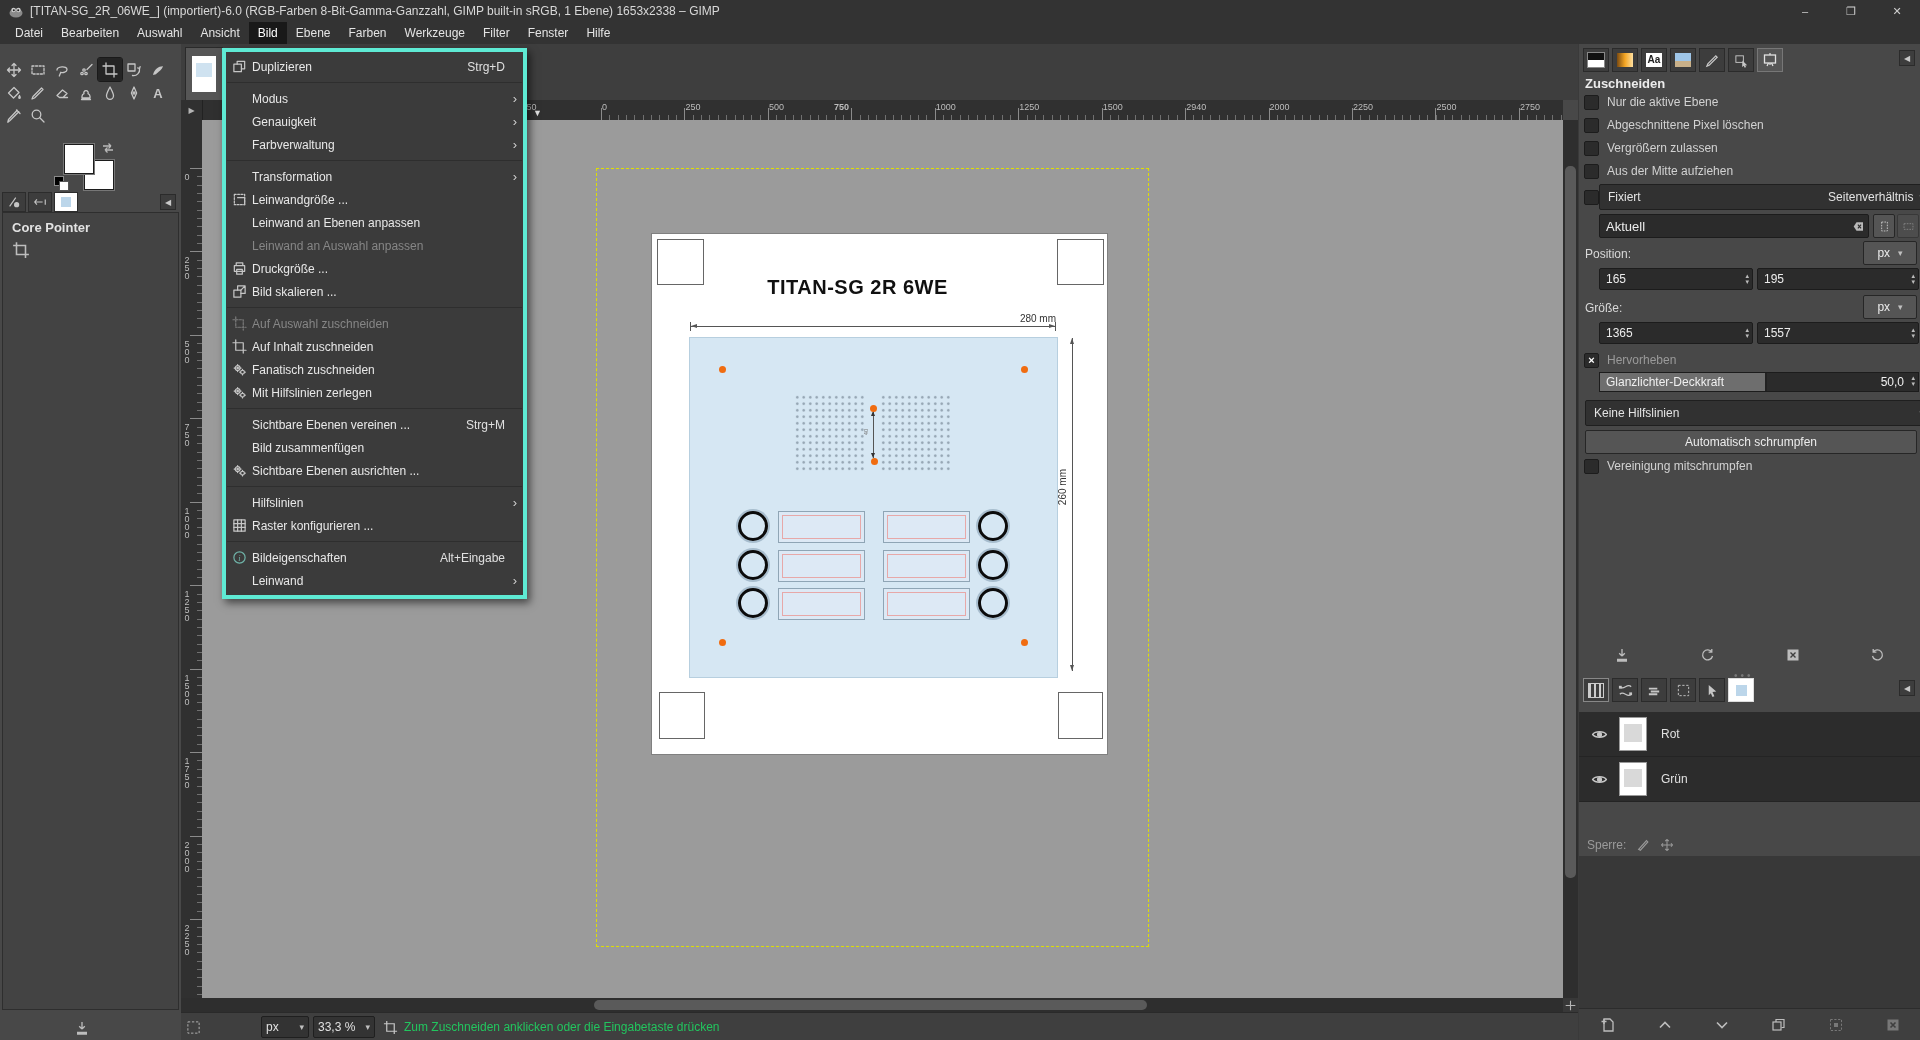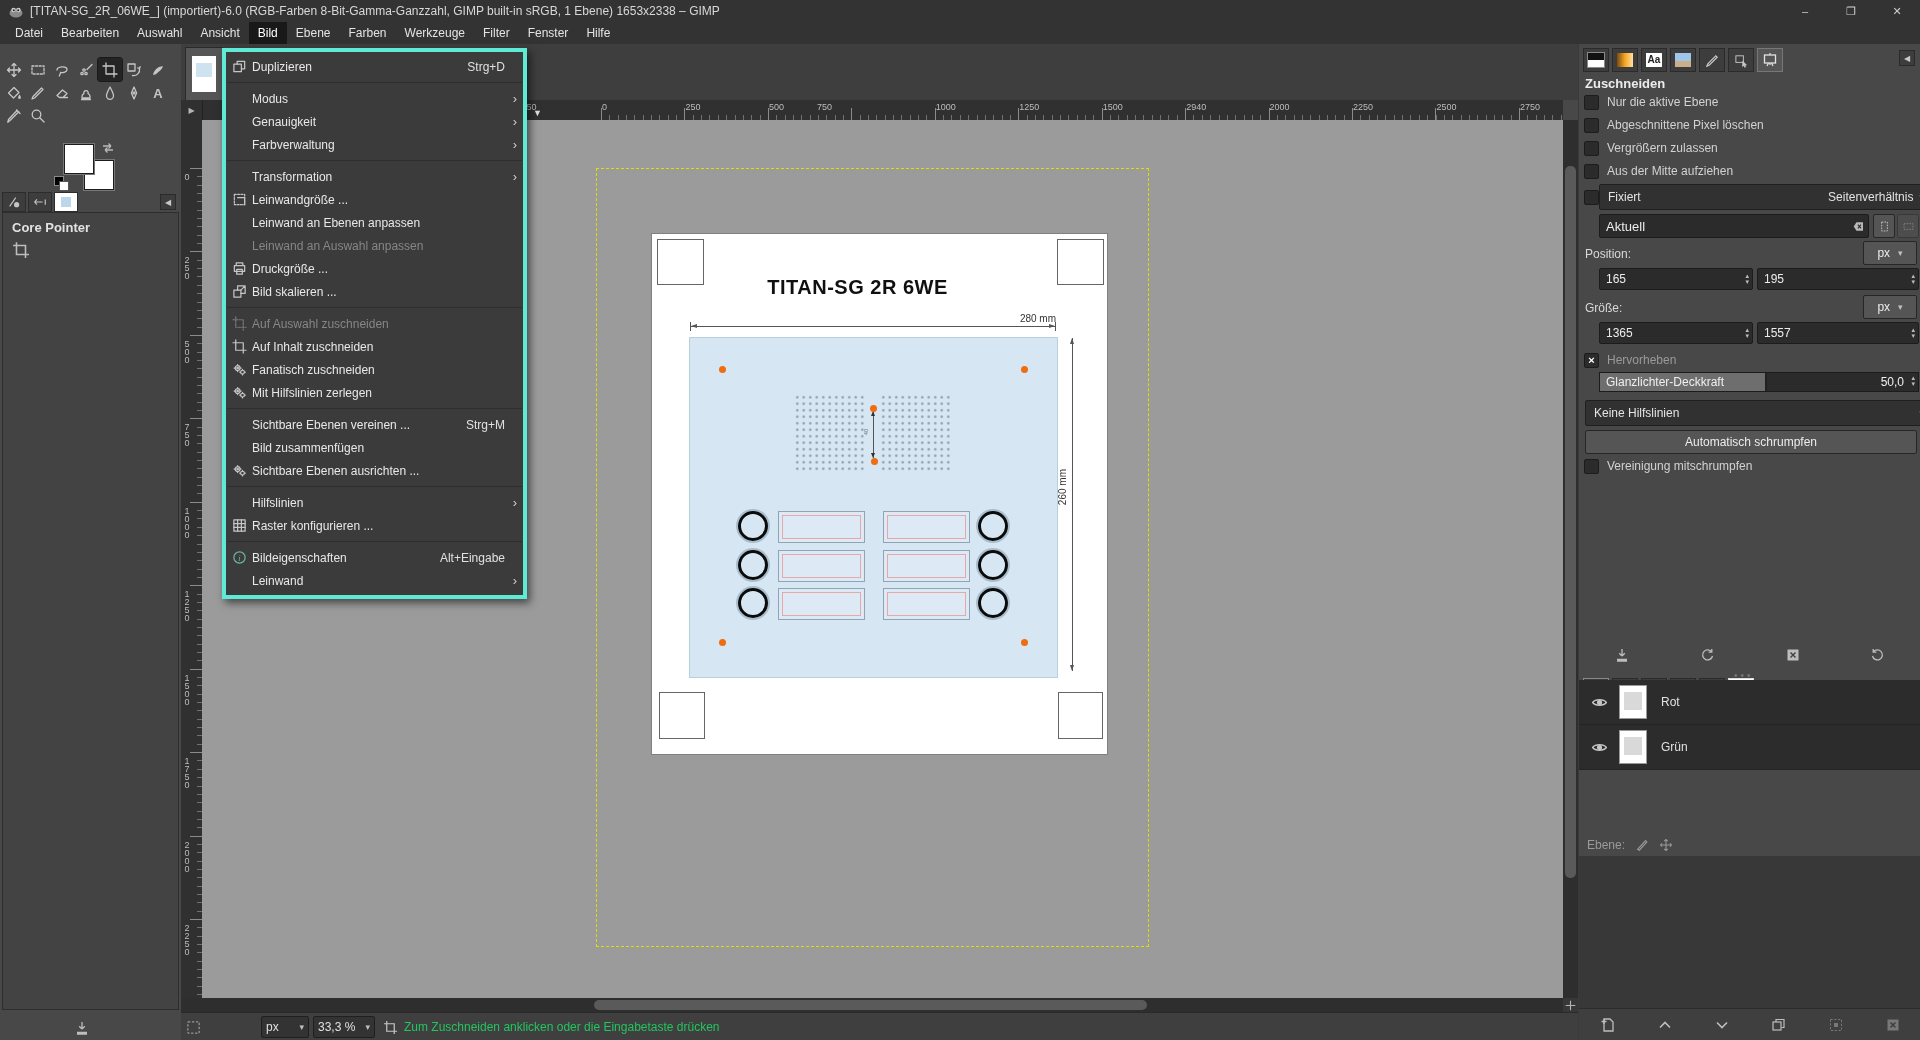--- a/index.html
+++ b/index.html
@@ -278,21 +278,21 @@
 
 <div class="abs hruler" id="hruler">
   <div class="rcorner">▶</div>
 <span class="rlabel" style="left: 87.2px;">-1000</span>
     <span class="rlabel" style="left: 170.65px;">-750</span>
     <span class="rlabel" style="left: 254.1px;">-500</span>
     <span class="rlabel" style="left: 337.55px;">-250</span>
     <span class="rlabel" style="left: 421px;">0</span>
     <span class="rlabel" style="left: 504.45px;">250</span>
     <span class="rlabel" style="left: 587.9px;">500</span>
-    <span class="rlabel" style="left: 636px;">750</span>
+    <span class="rlabel" style="left: 653px; font-weight: bold;">750</span>
     <span class="rlabel" style="left: 754.8px;">1000</span>
     <span class="rlabel" style="left: 838.25px;">1250</span>
     <span class="rlabel" style="left: 921.7px;">1500</span>
     <span class="rlabel" style="left: 1005.15px;">2940</span>
     <span class="rlabel" style="left: 1088.6px;">2000</span>
     <span class="rlabel" style="left: 1172.05px;">2250</span>
     <span class="rlabel" style="left: 1255.5px;">2500</span>
     <span class="rlabel" style="left: 1338.95px;">2750</span>
     <span class="rlabel" style="left: 352px; top: 8px; color: rgb(221, 221, 221);">▼</span>
   </div>
@@ -605,21 +605,21 @@
         <svg width="15" height="15" viewBox="0 0 16 16">
           <path d="M4 2l8 7-4 .5L10 14l-2 .8-1.8-4L4 13z" fill="#c6c6c6"></path>
         </svg>
       </div>
     <div class="rdtab" style="background:#fff;border-color:#ddd">
         <div style="width:11px;height:11px;background:#bcd6ea"></div>
       </div>
   </div>
   <div class="dockmenu" style="right:6px;top:636px">◀</div>
 
-  <div class="chanlist" style="top:636px" id="chanlist">
+  <div class="chanlist" style="top:668px" id="chanlist">
       <div class="chanrow">
         <span style="width:40px;display:flex;justify-content:center">
           <svg class="ic16" width="17" height="17" viewBox="0 0 16 16" fill="none" stroke="#c6c6c6" stroke-width="1.3" stroke-linecap="round" stroke-linejoin="round">
             <path d="M1.5 8C4 4.6 12 4.6 14.5 8 12 11.4 4 11.4 1.5 8z"></path>
             <circle cx="8" cy="8" r="1.8" fill="#c6c6c6"></circle>
           </svg>
         </span>
         <span class="chanthumb">
           <i></i>
         </span>
@@ -633,21 +633,21 @@
           </svg>
         </span>
         <span class="chanthumb">
           <i></i>
         </span>
         <span class="channame">Grün</span>
       </div>
     </div>
 
   <div class="lockrow" style="top:790px">
-    <span>Ebene:</span>
+    <span>Sperre:</span>
     <svg width="14" height="14" viewBox="0 0 16 16">
         <path d="M3 13 12 3l1.5 1.5L5 14z" stroke="#9a9a9a" fill="none" stroke-width="1.3"></path>
       </svg>
     <svg width="14" height="14" viewBox="0 0 16 16">
         <path d="M8 1.5V14.5M1.5 8H14.5M8 1.5l-2 2m2-2 2 2M8 14.5l-2-2m2 2 2-2M1.5 8l2-2m-2 2 2 2M14.5 8l-2-2m2 2-2 2" stroke="#9a9a9a" fill="none" stroke-width="1.2"></path>
       </svg>
   </div>
 
   <div class="abs" style="left:0;top:812px;width:342px;height:152px;background:#383838"></div>
 

